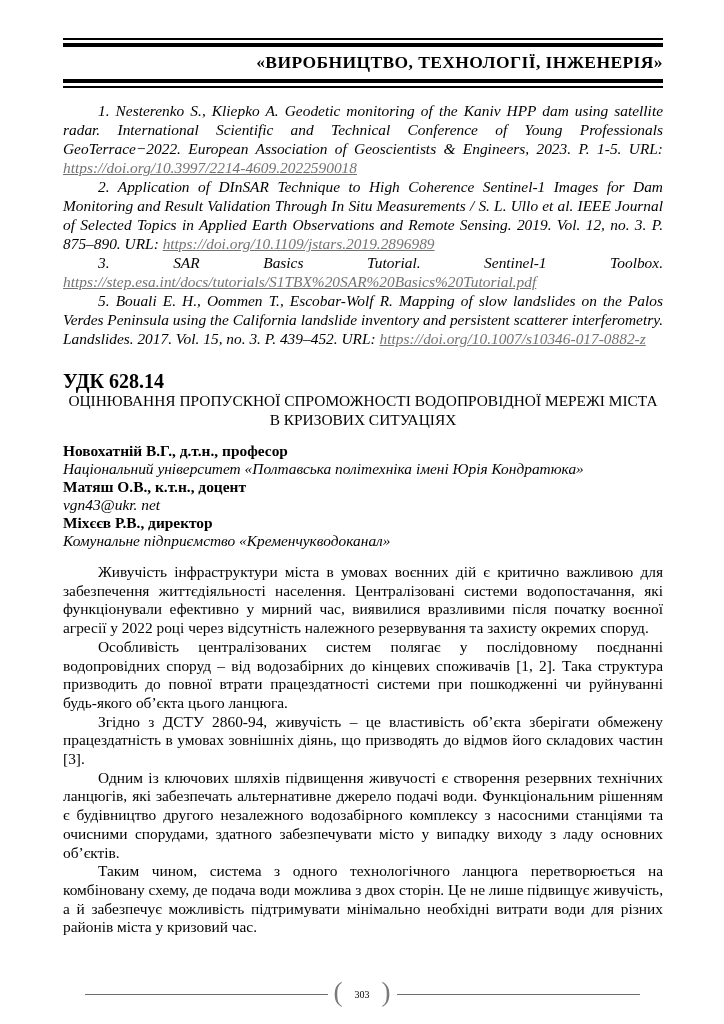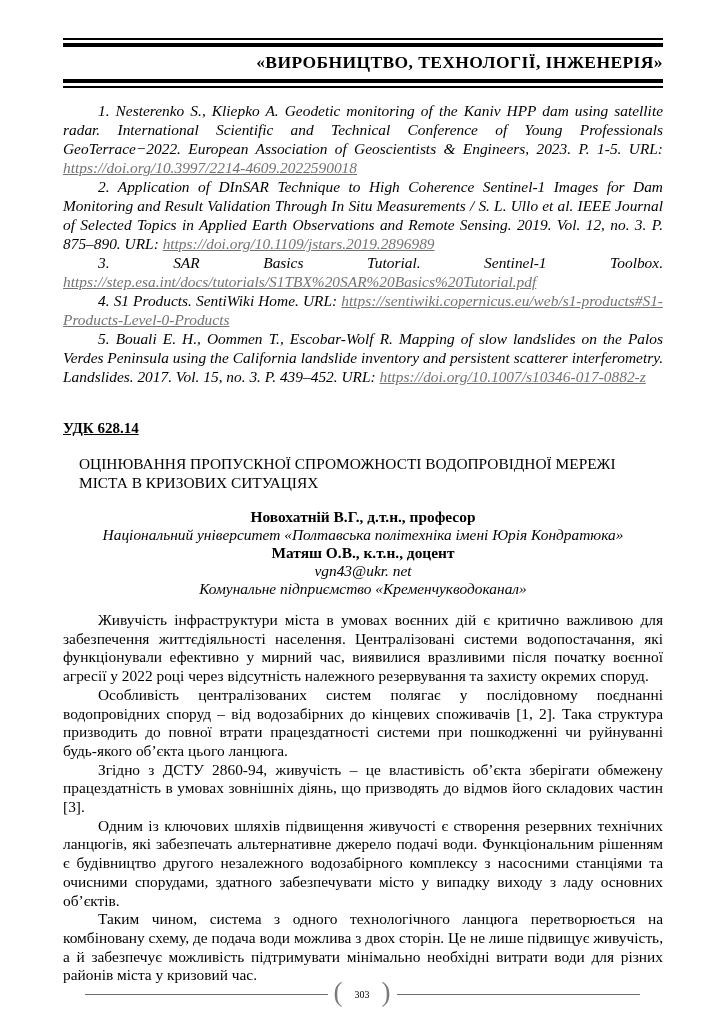--- a/index.html
+++ b/index.html
@@ -36,34 +36,33 @@
     line-height: 19px;
     text-align: justify;
     text-indent: 35px;
   }
   a.ref-link { color: #737373; text-decoration: underline; cursor: pointer; }
   a.ref-link.nowrap { white-space: nowrap; }
 
   
   .udc {
     font-weight: bold;
-    font-size: 15px;
+    font-size: 20px;
     line-height: 19px;
-    margin-top: 33px;
-    text-decoration: underline;
+    margin-top: 24px;
   }
   .article-title {
-    text-align: left;
+    text-align: center;
     font-size: 15.4px;
     line-height: 19px;
-    margin: 16px;
+    margin: 0;
   }
 
   
-  .authors { margin-top: 13px; text-align: center; }
+  .authors { margin-top: 13px; text-align: left; }
   .author-line { font-size: 15.4px; line-height: 18px; }
   .author-line.bold { font-weight: bold; }
   .author-line.italic { font-style: italic; }
 
   
   .body-text { margin-top: 13px; }
   p.body-par {
     margin: 0;
     font-size: 15.4px;
     line-height: 18.7px;
@@ -103,33 +102,33 @@
     <div class="header-title">«ВИРОБНИЦТВО, ТЕХНОЛОГІЇ, ІНЖЕНЕРІЯ»</div>
     <div class="rule thick"></div>
     <div class="rule gap"></div>
     <div class="rule thin"></div>
   </div>
 
   <div class="refs">
       <p class="ref">1. Nesterenko S., Kliepko A. Geodetic monitoring of the Kaniv HPP dam using satellite radar. International Scientific and Technical Conference of Young Professionals GeoTerrace−2022. European Association of Geoscientists &amp; Engineers, 2023. P. 1-5. URL: <a class="ref-link nowrap" href="#">https://doi.org/10.3997/2214-4609.2022590018</a></p>
       <p class="ref">2. Application of DInSAR Technique to High Coherence Sentinel-1 Images for Dam Monitoring and Result Validation Through In Situ Measurements / S. L. Ullo et al. IEEE Journal of Selected Topics in Applied Earth Observations and Remote Sensing. 2019. Vol. 12, no. 3. P. 875–890. URL: <a class="ref-link nowrap" href="#">https://doi.org/10.1109/jstars.2019.2896989</a></p>
       <p class="ref">3. SAR Basics Tutorial. Sentinel-1 Toolbox. <a class="ref-link nowrap" href="#">https://step.esa.int/docs/tutorials/S1TBX%20SAR%20Basics%20Tutorial.pdf</a></p>
-      <p class="ref">4. S1 Products. SentiWiki Home. URL: <a class="ref-link" href="#">https://sentiwiki.copernicus.eu/web/s1-products#S1-Products-Level-0-Products</a></p>
       <p class="ref">5. Bouali E. H., Oommen T., Escobar-Wolf R. Mapping of slow landslides on the Palos Verdes Peninsula using the California landslide inventory and persistent scatterer interferometry. Landslides. 2017. Vol. 15, no. 3. P. 439–452. URL: <a class="ref-link nowrap" href="#">https://doi.org/10.1007/s10346-017-0882-z</a></p>
     </div>
 
   <div class="udc">УДК 628.14</div>
 
   <p class="article-title">ОЦІНЮВАННЯ ПРОПУСКНОЇ СПРОМОЖНОСТІ ВОДОПРОВІДНОЇ МЕРЕЖІ МІСТА В КРИЗОВИХ СИТУАЦІЯХ</p>
 
   <div class="authors">
       <div class="author-line bold">Новохатній В.Г., д.т.н., професор</div>
       <div class="author-line italic">Національний університет «Полтавська політехніка імені Юрія Кондратюка»</div>
       <div class="author-line bold">Матяш О.В., к.т.н., доцент</div>
       <div class="author-line italic">vgn43@ukr. net</div>
+      <div class="author-line bold">Міхєєв Р.В., директор</div>
       <div class="author-line italic">Комунальне підприємство «Кременчукводоканал»</div>
     </div>
 
   <div class="body-text">
       <p class="body-par">Живучість інфраструктури міста в умовах воєнних дій є критично важливою для забезпечення життєдіяльності населення. Централізовані системи водопостачання, які функціонували ефективно у мирний час, виявилися вразливими після початку воєнної агресії у 2022 році через відсутність належного резервування та захисту окремих споруд.</p>
       <p class="body-par">Особливість централізованих систем полягає у послідовному поєднанні водопровідних споруд – від водозабірних до кінцевих споживачів [1, 2]. Така структура призводить до повної втрати працездатності системи при пошкодженні чи руйнуванні будь-якого об’єкта цього ланцюга.</p>
       <p class="body-par">Згідно з ДСТУ 2860-94, живучість – це властивість об’єкта зберігати обмежену працездатність в умовах зовнішніх діянь, що призводять до відмов його складових частин [3].</p>
       <p class="body-par">Одним із ключових шляхів підвищення живучості є створення резервних технічних ланцюгів, які забезпечать альтернативне джерело подачі води. Функціональним рішенням є будівництво другого незалежного водозабірного комплексу з насосними станціями та очисними спорудами, здатного забезпечувати місто у випадку виходу з ладу основних об’єктів.</p>
       <p class="body-par">Таким чином, система з одного технологічного ланцюга перетворюється на комбіновану схему, де подача води можлива з двох сторін. Це не лише підвищує живучість, а й забезпечує можливість підтримувати мінімально необхідні витрати води для різних районів міста у кризовий час.</p>
     </div>

